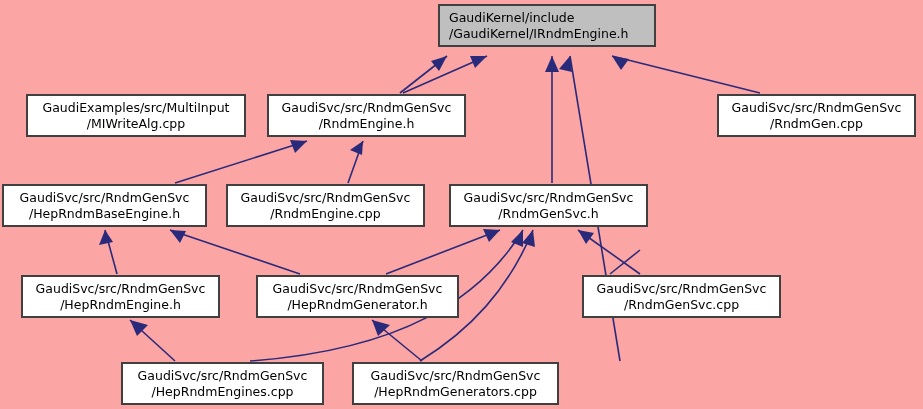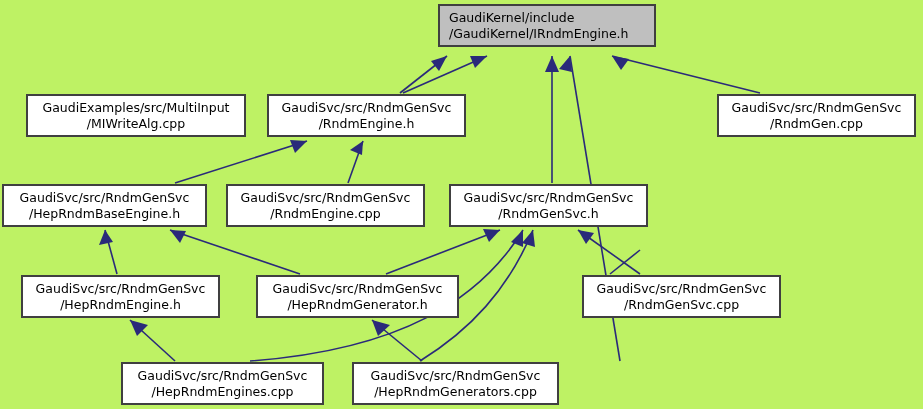--- a/index.html
+++ b/index.html
@@ -4,21 +4,21 @@
 <style>
   html, body {
     margin: 0;
     padding: 0;
     background: #ffffff;
   }
   #graph-root {
     position: relative;
     width: 923px;
     height: 409px;
-    background: #bef264;
+    background: #fca5a5;
     font-family: "DejaVu Sans", sans-serif;
     overflow: hidden;
   }
   svg#graph-canvas {
     position: absolute;
     top: 0;
     left: 0;
     width: 923px;
     height: 409px;
     display: block;

